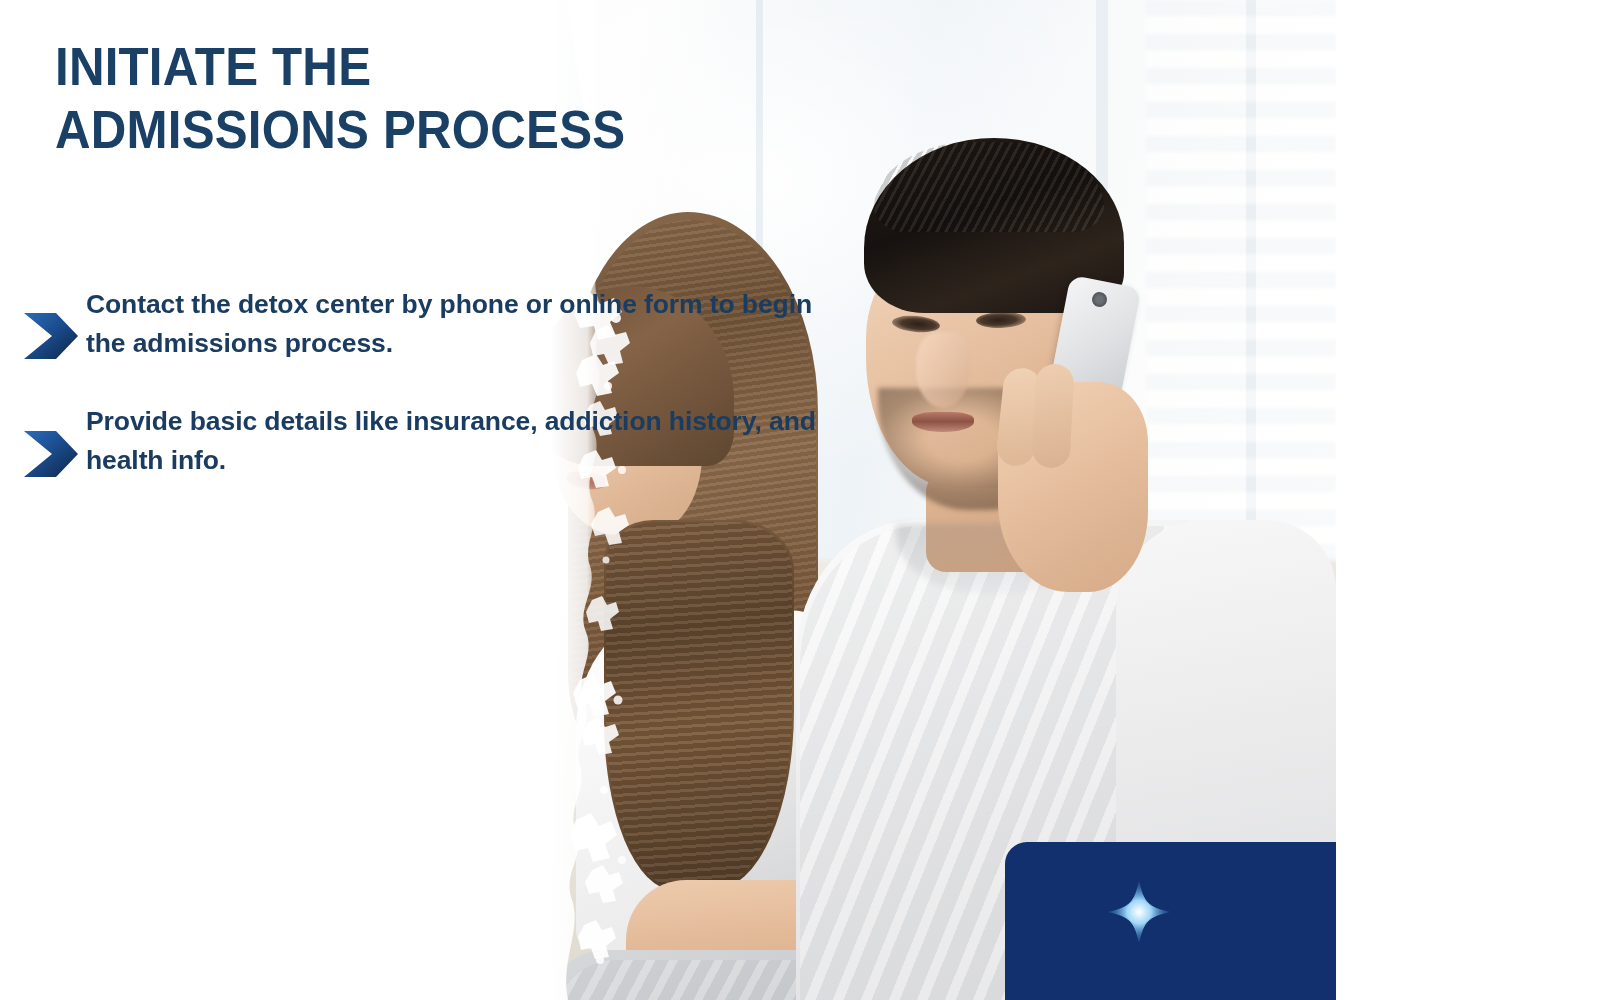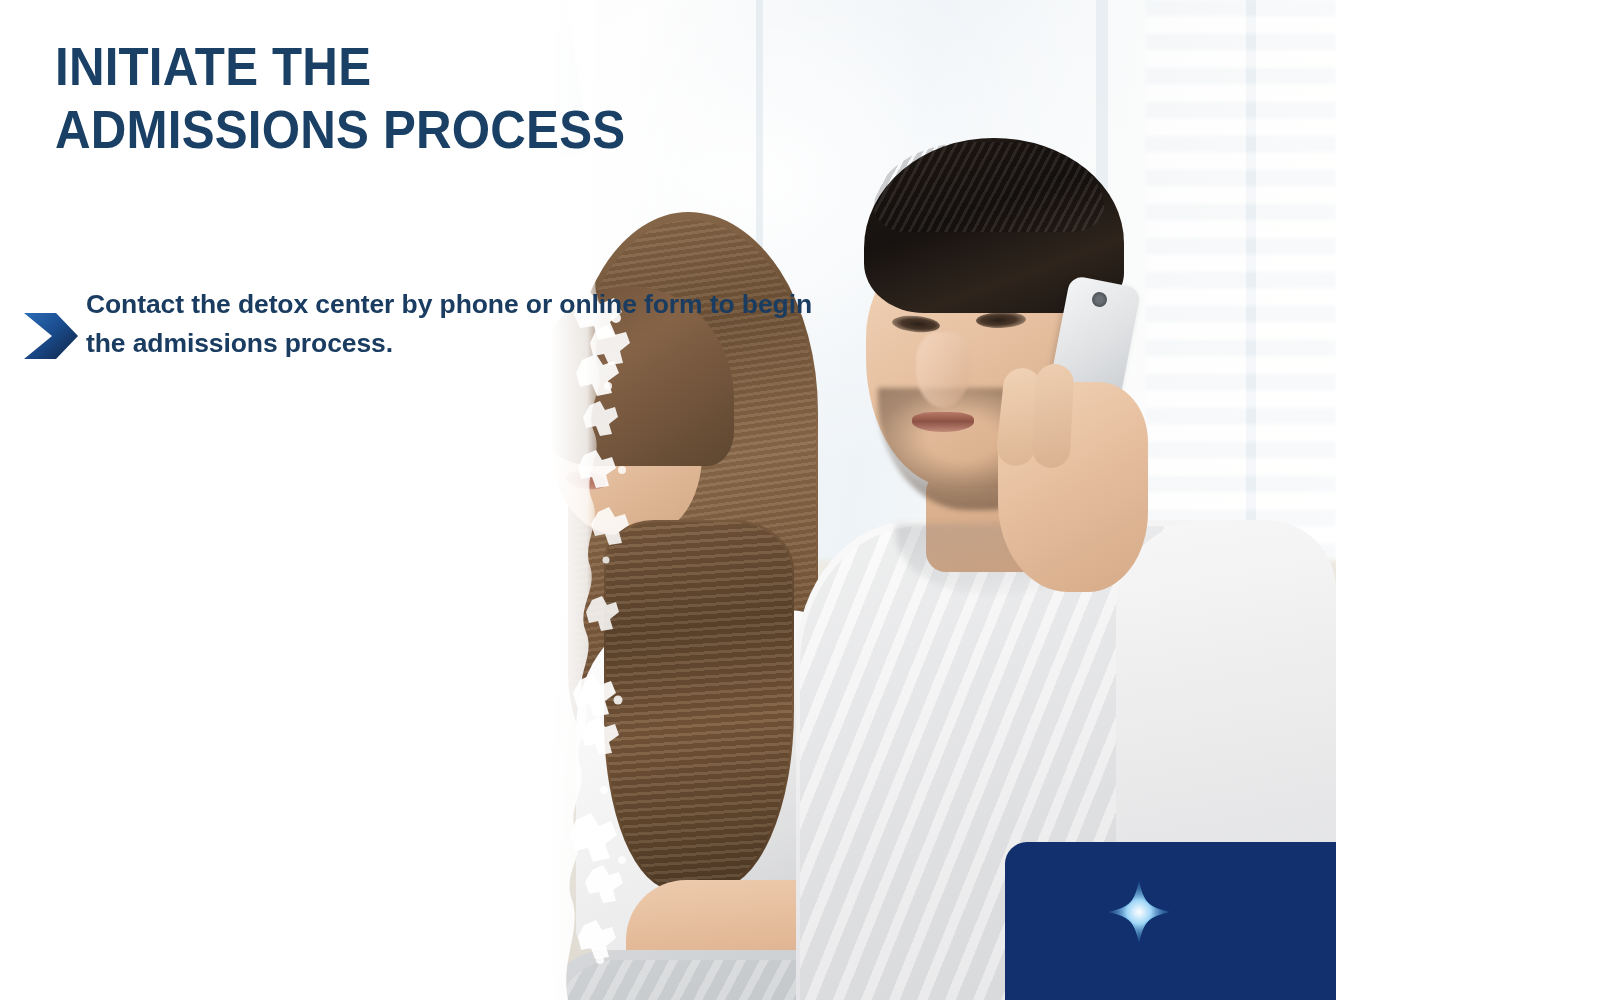--- a/index.html
+++ b/index.html
@@ -568,20 +568,35 @@
                 <stop offset="45%" stop-color="#1b4d8f"></stop>
                 <stop offset="100%" stop-color="#0e2444"></stop>
               </linearGradient>
             </defs>
             <path d="M2,3 L30,26 L2,49 L16,49 L44,26 L16,3 Z M16,3 L44,26 L16,49 L34,49 L56,26 L34,3 Z" fill="url(#chev1)"></path>
           </svg>
         </span>
         <span class="bullet-text">Contact the detox center by phone or online form to begin the admissions process.</span>
       </div>
 
+      <div class="bullet-row">
+        <span class="chevron-icon">
+          <svg width="56" height="52" viewBox="0 0 56 52">
+            <defs>
+              <linearGradient id="chev2" x1="0" y1="0" x2="1" y2="1">
+                <stop offset="0%" stop-color="#2b6cb8"></stop>
+                <stop offset="45%" stop-color="#1b4d8f"></stop>
+                <stop offset="100%" stop-color="#0e2444"></stop>
+              </linearGradient>
+            </defs>
+            <path d="M2,3 L30,26 L2,49 L16,49 L44,26 L16,3 Z M16,3 L44,26 L16,49 L34,49 L56,26 L34,3 Z" fill="url(#chev2)"></path>
+          </svg>
+        </span>
+        <span class="bullet-text">Provide basic details like insurance, addiction history, and health info.</span>
+      </div>
 
 
 
     </div>
   </div>
 
   <div id="logo-badge">
     <span id="logo-mark">
       <svg width="104" height="104" viewBox="0 0 104 104">
         <defs>

